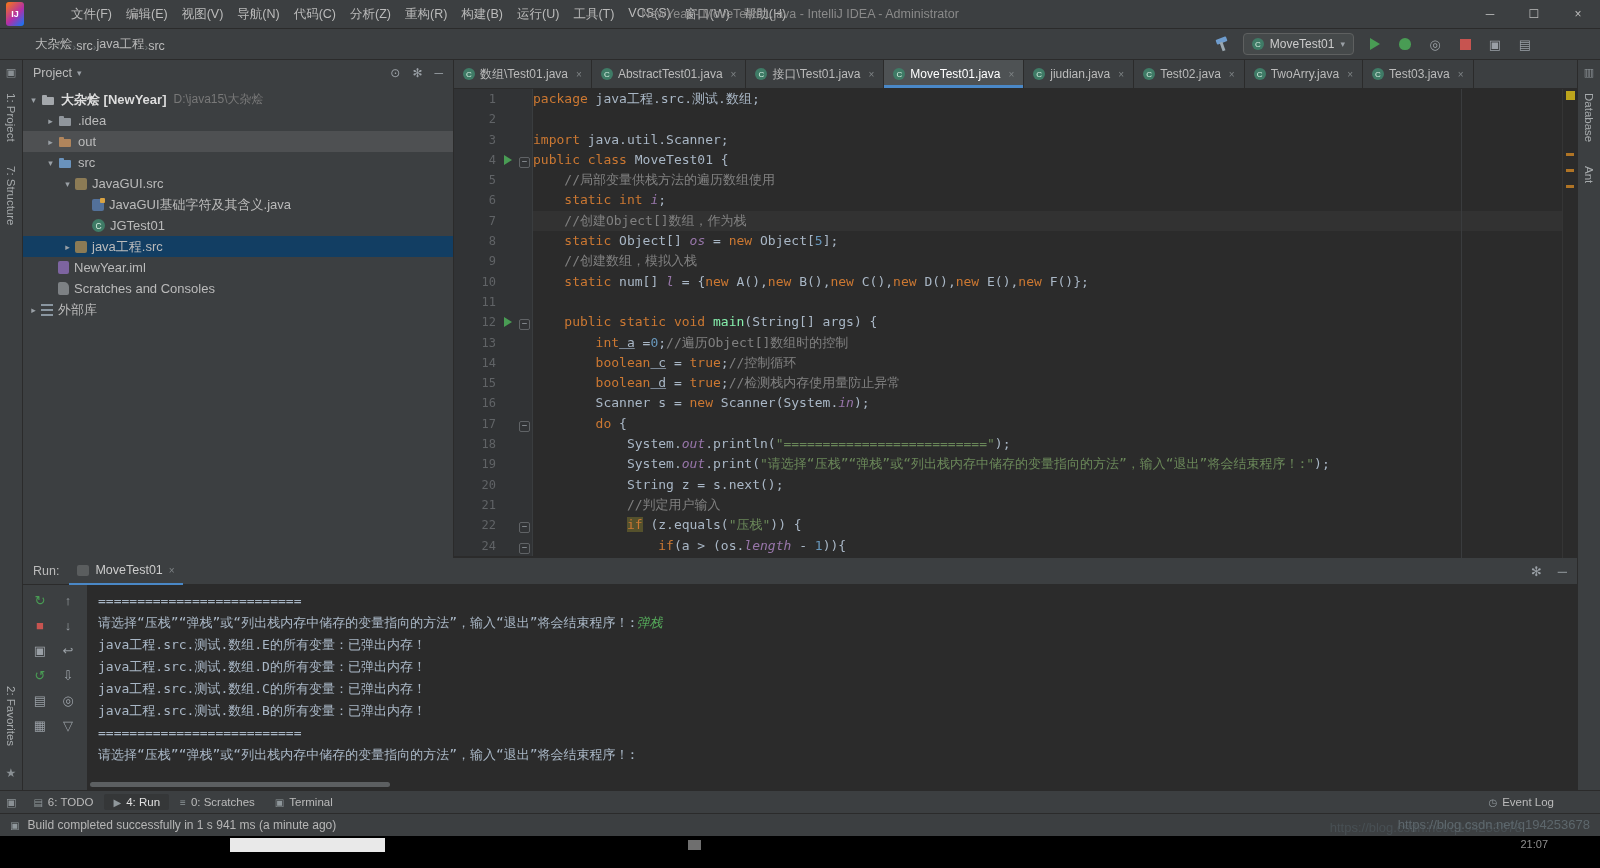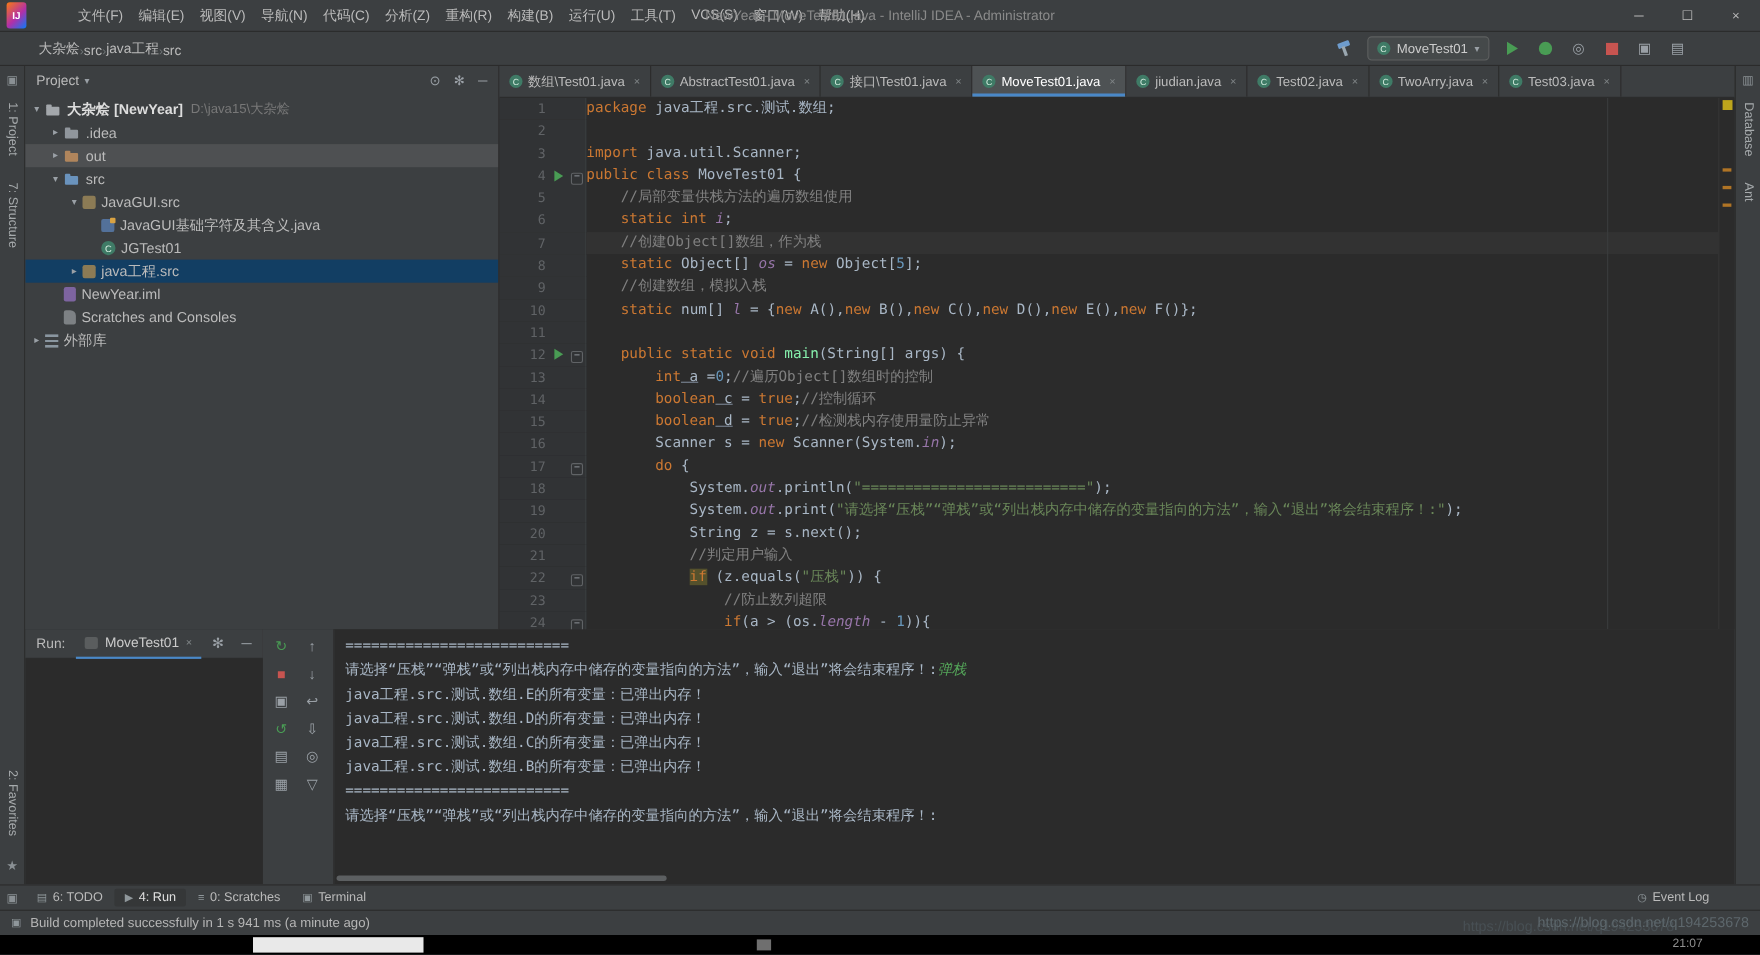--- a/index.html
+++ b/index.html
@@ -98,21 +98,21 @@
   .codeline.caret{background:#323232;}
   .k{color:#cc7832;} .p{color:#a9b7c6;} .c{color:#808080;} .s{color:#6a8759;}
   .d{color:#6897bb;} .f{color:#9876aa;font-style:italic;} .m{color:#86efac;}
   .v{color:#a9b7c6;text-decoration:underline;text-decoration-color:#7a8694;}
   .h{background:#55512c;color:#cc7832;}
   .estripe{position:absolute;right:0;top:0;bottom:0;width:14px;background:#2b2b2b;border-left:1px solid #353535;}
   .em-yellow{position:absolute;right:2px;top:2px;width:9px;height:9px;background:#bda51c;}
   .em-orange{position:absolute;right:3px;width:8px;height:3px;background:#b07425;}
 
   
-  .runpanel{height:232px;flex:0 0 auto;display:flex;flex-direction:row;background:#2b2b2b;}
+  .runpanel{height:232px;flex:0 0 auto;display:flex;flex-direction:column;background:#2b2b2b;}
   .r-header{height:26px;flex:0 0 auto;background:#3c3f41;border-bottom:1px solid #2b2b2b;
             display:flex;align-items:center;padding:0 10px;font-size:12.5px;gap:10px;}
   .r-tab{display:flex;align-items:center;gap:6px;height:26px;padding:0 8px;border-bottom:2px solid #4a88c7;color:#cccccc;}
   .ic-console{width:12px;height:11px;background:#5a5d5e;border-radius:2px;}
   .r-close{color:#7f8486;font-size:10px;}
   .r-actions{margin-left:auto;display:flex;gap:16px;color:#9aa0a6;font-size:13px;}
   .r-body{flex:1;display:flex;min-height:0;}
   .r-toolbar{width:64px;flex:0 0 auto;background:#3c3f41;border-right:1px solid #2b2b2b;
              display:grid;grid-template-columns:28px 28px;justify-content:center;align-content:start;padding-top:4px;row-gap:2px;}
   .rt-icon{width:26px;height:23px;display:flex;align-items:center;justify-content:center;font-size:13px;color:#9aa0a6;}
@@ -131,21 +131,21 @@
   .tb-item.active{background:#353738;color:#e0e0e0;}
   .tb-ic{color:#8f979b;font-size:10px;}
   .tb-right{margin-left:auto;display:flex;align-items:center;gap:5px;color:#bbbbbb;padding-right:40px;}
 
   .statusbar{height:22px;flex:0 0 auto;background:#3c3f41;border-top:1px solid #2b2b2b;
              display:flex;align-items:center;padding:0 10px;font-size:12px;color:#b6b6b6;position:relative;}
   .sb-ic{color:#8f979b;font-size:10px;margin-right:8px;}
   .watermark{position:absolute;right:10px;top:3px;color:#5d676c;font-size:13px;}
   .watermark2{position:absolute;right:78px;top:6px;color:#4b5459;font-size:13px;opacity:.8;}
 
-  .taskbar{height:18px;flex:0 0 auto;background:#000000;position:relative;}
+  .taskbar{height:32px;flex:0 0 auto;background:#000000;position:relative;}
   .tk-white{position:absolute;left:230px;top:2px;width:155px;height:14px;background:#e9e9e9;}
   .tk-gray{position:absolute;left:688px;top:4px;width:13px;height:10px;background:#6f6f6f;}
   .tk-clock{position:absolute;right:52px;top:2px;color:#8f8f8f;font-size:11px;}
 </style>
 </head>
 <body>
 
 <div class="app">
 
   <header class="titlebar">
@@ -350,21 +350,20 @@
                 <div class="cl"><span class="gut"><span class="ln">13</span><span class="mark"></span><span class="fold"></span></span><span class="codeline"><span class="k">        int</span><span class="v"> a</span><span class="p"> =</span><span class="d">0</span><span class="p">;</span><span class="c">//遍历Object[]数组时的控制</span></span></div>
                 <div class="cl"><span class="gut"><span class="ln">14</span><span class="mark"></span><span class="fold"></span></span><span class="codeline"><span class="k">        boolean</span><span class="v"> c</span><span class="p"> = </span><span class="k">true</span><span class="p">;</span><span class="c">//控制循环</span></span></div>
                 <div class="cl"><span class="gut"><span class="ln">15</span><span class="mark"></span><span class="fold"></span></span><span class="codeline"><span class="k">        boolean</span><span class="v"> d</span><span class="p"> = </span><span class="k">true</span><span class="p">;</span><span class="c">//检测栈内存使用量防止异常</span></span></div>
                 <div class="cl"><span class="gut"><span class="ln">16</span><span class="mark"></span><span class="fold"></span></span><span class="codeline"><span class="p">        Scanner s = </span><span class="k">new</span><span class="p"> Scanner(System.</span><span class="f">in</span><span class="p">);</span></span></div>
                 <div class="cl"><span class="gut"><span class="ln">17</span><span class="mark"></span><span class="fold"><span class="foldbox">−</span></span></span><span class="codeline"><span class="k">        do</span><span class="p"> {</span></span></div>
                 <div class="cl"><span class="gut"><span class="ln">18</span><span class="mark"></span><span class="fold"></span></span><span class="codeline"><span class="p">            System.</span><span class="f">out</span><span class="p">.println(</span><span class="s">"=========================="</span><span class="p">);</span></span></div>
                 <div class="cl"><span class="gut"><span class="ln">19</span><span class="mark"></span><span class="fold"></span></span><span class="codeline"><span class="p">            System.</span><span class="f">out</span><span class="p">.print(</span><span class="s">"请选择“压栈”“弹栈”或“列出栈内存中储存的变量指向的方法”，输入“退出”将会结束程序！:"</span><span class="p">);</span></span></div>
                 <div class="cl"><span class="gut"><span class="ln">20</span><span class="mark"></span><span class="fold"></span></span><span class="codeline"><span class="p">            String z = s.next();</span></span></div>
                 <div class="cl"><span class="gut"><span class="ln">21</span><span class="mark"></span><span class="fold"></span></span><span class="codeline"><span class="c">            //判定用户输入</span></span></div>
                 <div class="cl"><span class="gut"><span class="ln">22</span><span class="mark"></span><span class="fold"><span class="foldbox">−</span></span></span><span class="codeline"><span class="p">            </span><span class="h">if</span><span class="p"> (z.equals(</span><span class="s">"压栈"</span><span class="p">)) {</span></span></div>
-                <div class="cl"><span class="gut"><span class="ln">23</span><span class="mark"></span><span class="fold"></span></span><span class="codeline"><span class="c">                //防止数列超限</span></span></div>
                 <div class="cl"><span class="gut"><span class="ln">24</span><span class="mark"></span><span class="fold"><span class="foldbox">−</span></span></span><span class="codeline"><span class="p">                </span><span class="k">if</span><span class="p">(a &gt; (os.</span><span class="f">length</span><span class="p"> - </span><span class="d">1</span><span class="p">)){</span></span></div>
               </div>
             <div class="estripe">
               <span class="em-yellow"></span>
               <span class="em-orange" style="top:64px"></span>
               <span class="em-orange" style="top:80px"></span>
               <span class="em-orange" style="top:96px"></span>
             </div>
           </div>
         </div>

